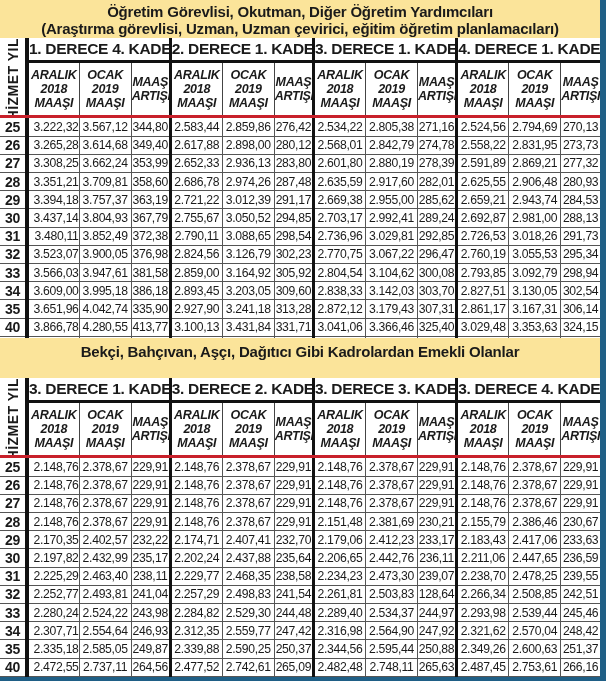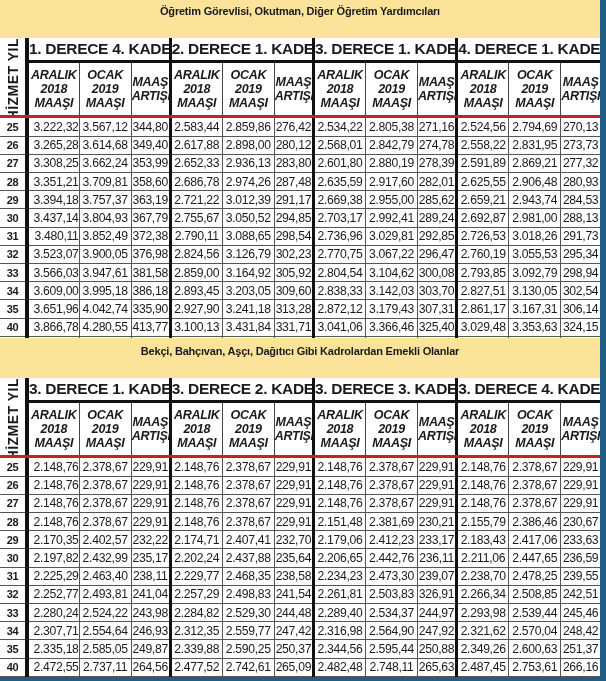--- a/index.html
+++ b/index.html
@@ -2,48 +2,49 @@
 <html><head>
 <meta charset="utf-8">
 <style>
   * { box-sizing: border-box; margin: 0; padding: 0; }
   html, body { width: 606px; height: 681px; background: #ffffff; overflow: hidden; }
   body { font-family: "Liberation Sans", "DejaVu Sans", sans-serif; color: #1a1a1a; position: relative; }
   .frame { position: absolute; left: 0; top: 0; width: 600px; height: 677px; background: #fff; }
   .rightbar { position: absolute; right: 0; top: 0; width: 6px; height: 681px; background: #1f5f86; }
   .bottombar { position: absolute; left: 0; bottom: 0; width: 606px; height: 4px; background: #1f5f86; }
   .section { position: absolute; left: 0; width: 600px; }
-  .banner { background: #fbe49a; text-align: center; font-weight: bold; font-size: 11px; line-height: 17px; color: #1a1a1a; letter-spacing: -0.2px; padding-top: 3px; }
+  .banner { background: #fbe49a; text-align: center; font-weight: bold; font-size: 15px; line-height: 17px; color: #1a1a1a; letter-spacing: -0.2px; padding-top: 3px; }
   table { border-collapse: collapse; table-layout: fixed; width: 600px; }
   td, th { text-align: center; white-space: nowrap; overflow: hidden; }
   .yearhdr { width: 27px; border-right: 4px solid #111; position: relative; }
   .yearhdr span { position: absolute; left: 50%; top: 50%; transform: translate(-50%, -50%) rotate(-90deg); font-weight: bold; font-size: 14px; letter-spacing: 0.5px; white-space: nowrap; }
   .grp { font-weight: bold; font-size: 15.5px; height: 23px; border-bottom: 3px solid #111; letter-spacing: -0.3px; }
   .grp.sep { border-left: 3px solid #111; }
   .sub { font-weight: bold; font-size: 12.5px; line-height: 14px; height: 54px; vertical-align: middle; border-left: 1px solid #444; letter-spacing: -0.3px; font-style: italic; }
   .sub.sep { border-left: 3px solid #111; }
   .sub.first { border-left: none; }
   .redline td { height: 3px; padding: 0; background: #c8202a; }
   .row td { font-size: 12.2px; height: 18.2px; border-bottom: 1px solid #555; border-left: 1px solid #555; letter-spacing: -0.3px; font-weight: 500; }
-  .row td.yr { border-left: none; border-right: 4px solid #111; font-size: 11px; font-weight: bold; }
+  .row td.yr { border-left: none; border-right: 4px solid #111; font-size: 14px; font-weight: bold; }
   .row td.sep { border-left: 3px solid #111; }
   .row td.first { border-left: none; text-align: right; }
   col.c-yr { width: 27px; }
   col.c-a { width: 52px; }
   col.c-b { width: 52px; }
   col.c-c { width: 39px; }
 </style>
 </head>
 <body>
 
 <div class="frame">
 
   <div class="section" id="sec1" style="top:0;">
     <div class="banner" style="height:38px;">
       <div>Öğretim Görevlisi, Okutman, Diğer Öğretim Yardımcıları</div>
+      <div>(Araştırma görevlisi, Uzman, Uzman çevirici, eğitim öğretim planlamacıları)</div>
     </div>
     <table>
       <colgroup>
         <col class="c-yr">
         <col class="c-a">
           <col class="c-b">
           <col class="c-c">
         <col class="c-a">
           <col class="c-b">
           <col class="c-c">
@@ -527,21 +528,21 @@
           <tr class="row">
             <td class="yr">32</td>
             <td class="first">2.252,77</td>
             <td>2.493,81</td>
             <td>241,04</td>
             <td class="sep">2.257,29</td>
             <td>2.498,83</td>
             <td>241,54</td>
             <td class="sep">2.261,81</td>
             <td>2.503,83</td>
-            <td>326,91</td>
+            <td>128,64</td>
             <td class="sep">2.266,34</td>
             <td>2.508,85</td>
             <td>242,51</td>
           </tr>
           <tr class="row">
             <td class="yr">33</td>
             <td class="first">2.280,24</td>
             <td>2.524,22</td>
             <td>243,98</td>
             <td class="sep">2.284,82</td>

